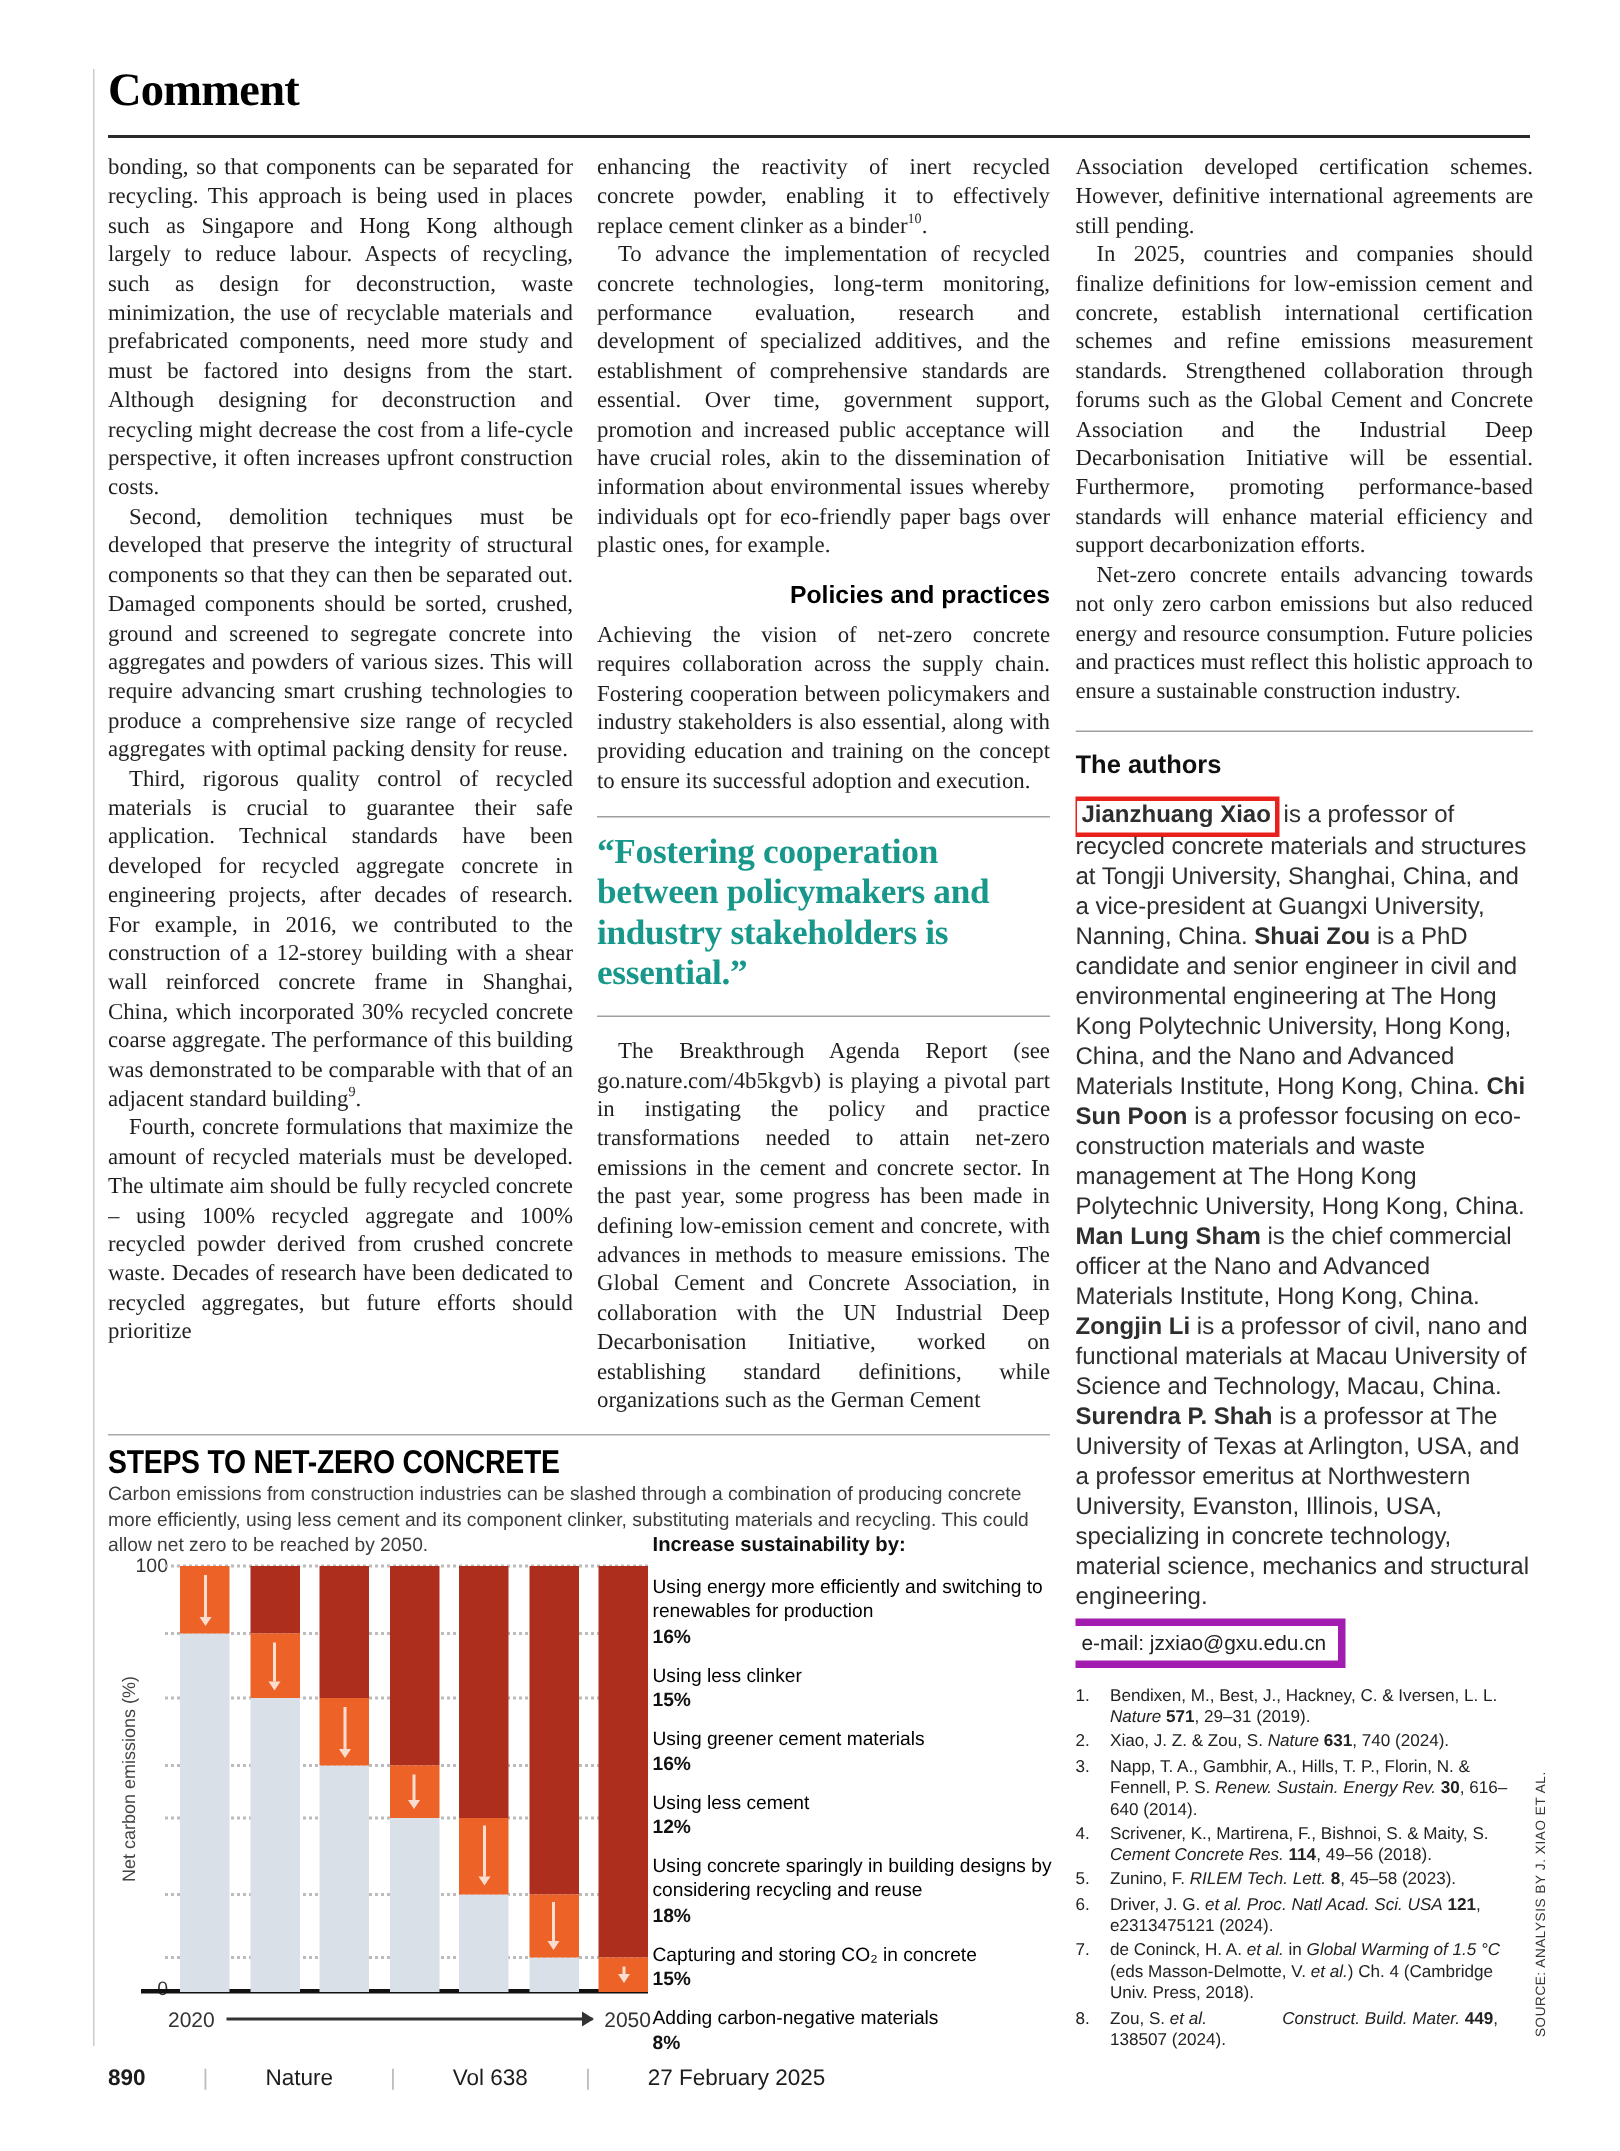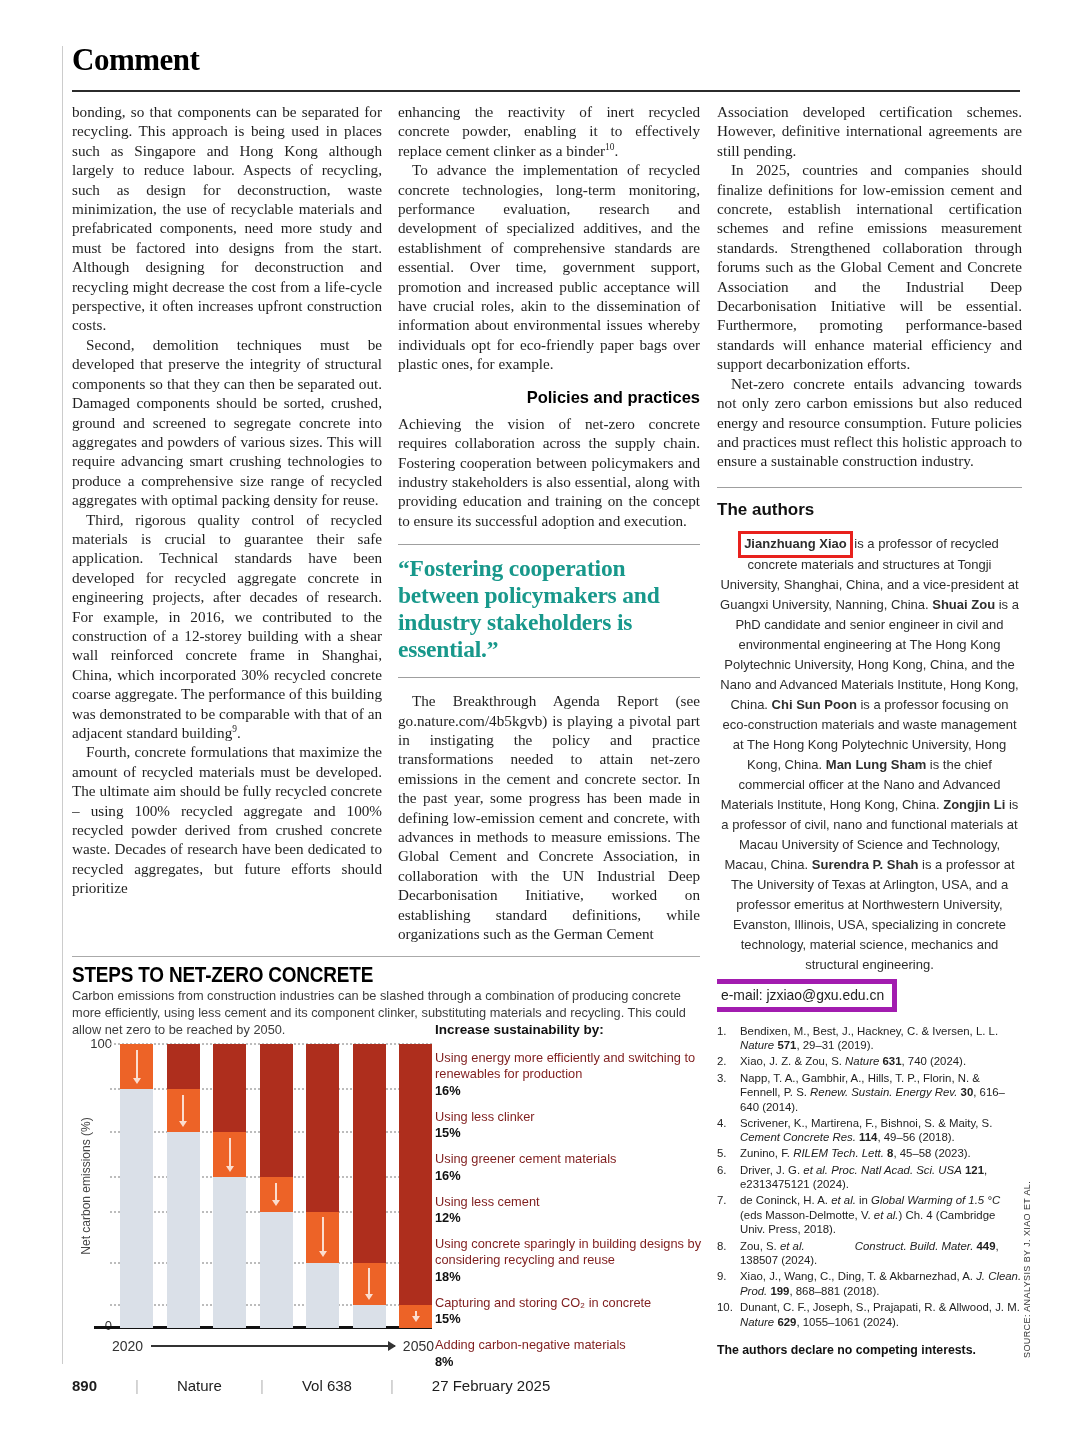--- a/index.html
+++ b/index.html
@@ -28,22 +28,22 @@
 
   .thin-rule { height:1px; background:#9f9f9f; border:none; }
   .pq-rule-top { margin:14px 0 0 0; }
   .pq-rule-bottom { margin:0 0 13px 0; }
   .pull-quote { font-family:"Liberation Serif","DejaVu Serif",serif; font-weight:700;
     color:#18988B; font-size:23.5px; line-height:27px; letter-spacing:-0.2px; padding:10px 0 14px 0; }
 
   .authors-rule { margin:16px 0 0 0; }
   .authors-head { font-family:"Liberation Sans","DejaVu Sans",sans-serif; font-weight:700;
     font-size:17px; color:#111; margin:12px 0 14px 0; }
-  .bio { font-family:"Liberation Sans","DejaVu Sans",sans-serif; font-size:13px;
-    line-height:20px; color:#2e2e2e;text-align:center; }
+  .bio { font-family:"Liberation Sans","DejaVu Sans",sans-serif; font-size:16px;
+    line-height:20px; color:#2e2e2e; }
   .red-box-inline { border:3px solid #E8211D; padding:0 3px 1px 3px; margin:-3px -2px; display:inline-block; }
   .email-box { font-family:"Liberation Sans","DejaVu Sans",sans-serif; font-size:13.9px; color:#222;
     border:5px solid #a21caf; padding:3px 8px 4px 6px; margin:4px 0 0 -7px; display:inline-block; }
 
   .refs { margin-top:12px; font-family:"Liberation Sans","DejaVu Sans",sans-serif;
     font-size:11.4px; line-height:14.6px; color:#222; }
   .ref { display:flex; margin-bottom:1.5px; }
   .ref-num { width:16px; flex:0 0 16px; margin-right:7px; }
   .ref-body { flex:1; }
   .declaration { font-family:"Liberation Sans","DejaVu Sans",sans-serif; font-weight:700;
@@ -77,21 +77,21 @@
   .xlabels { position:absolute; left:40px; right:0px; top:300px; display:flex; align-items:center;
     font-family:"Liberation Sans","DejaVu Sans",sans-serif; font-size:14px; color:#333; }
   .xarrow { flex:1; height:2px; background:#333; margin:0 8px; position:relative; }
   .xarrow-head { position:absolute; right:-1px; top:-4px; width:0; height:0;
     border-top:5px solid transparent; border-bottom:5px solid transparent; border-left:8px solid #333; }
 
   .legend { position:absolute; left:435px; top:1022px; width:272px;
     font-family:"Liberation Sans","DejaVu Sans",sans-serif; }
   .legend-title { font-weight:700; font-size:13.5px; color:#111; margin-bottom:13px; }
   .legend-item { margin-bottom:11px; }
-  .legend-label { font-size:12.8px; line-height:16.4px; color:#7f1d1d; }
+  .legend-label { font-size:12.8px; line-height:16.4px; color:#000000; }
   .legend-value { font-size:12.8px; font-weight:700; color:#111; }
 
   .chart-source { position:absolute; left:1022px; top:1140px; height:218px;
     writing-mode:vertical-rl; transform:rotate(180deg);
     font-family:"Liberation Sans","DejaVu Sans",sans-serif; font-size:9px; letter-spacing:0.4px; color:#333; }
 
   .footer { position:absolute; left:72px; top:1377px; font-family:"Liberation Sans","DejaVu Sans",sans-serif;
     font-size:15px; color:#1c1c1c; display:flex; align-items:center;gap:29px; }
   .footer .pg { font-weight:700; }
   .footer .sep { color:#bdbdbd; margin:0 9px; font-weight:400; }

